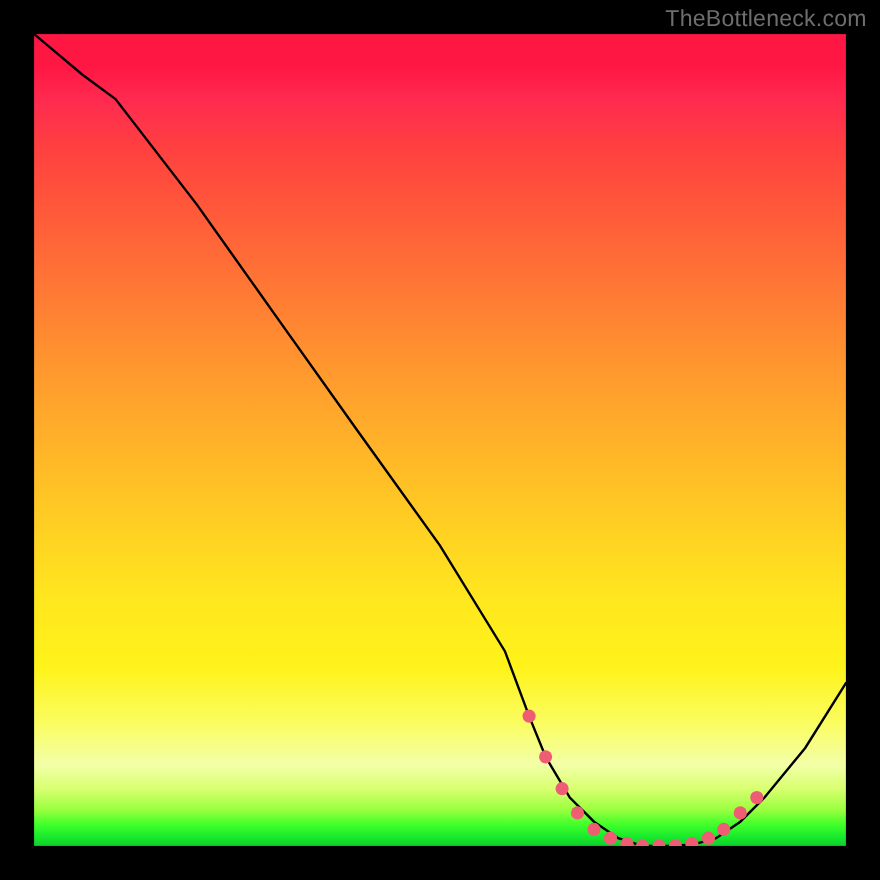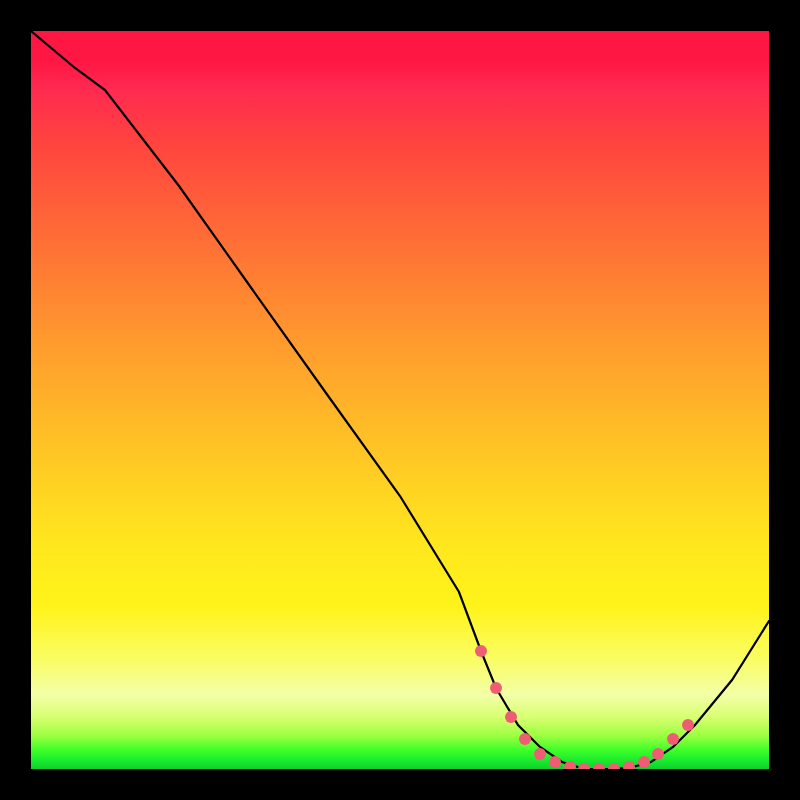--- a/index.html
+++ b/index.html
@@ -110,14 +110,15 @@
         <circle cx="598" cy="736" r="6"></circle>
         <circle cx="613" cy="731" r="6"></circle>
         <circle cx="627" cy="723" r="6"></circle>
         <circle cx="642" cy="708" r="6"></circle>
         <circle cx="657" cy="694" r="6"></circle>
       </g>
     </svg>
 
   </div>
 
+  <div class="watermark">TheBottleneck.com</div>
 
 </div>
 
 </body></html>

